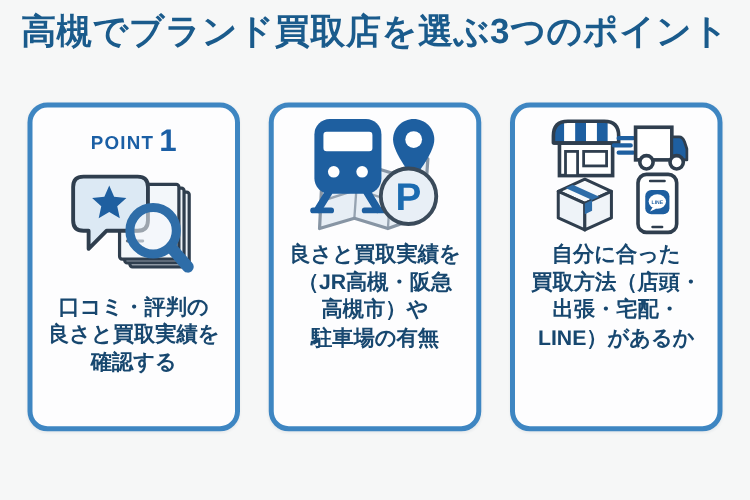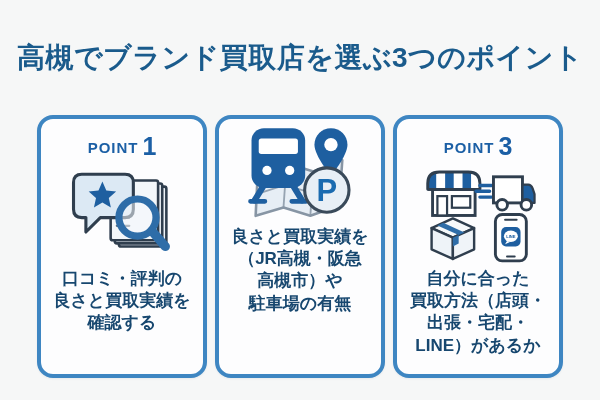--- a/index.html
+++ b/index.html
@@ -8,26 +8,26 @@
     --icon-blue:#1e5fa0; --icon-midblue:#2e6da8; --icon-light:#e7eef5; --icon-outline:#2f3e4e;
   }
   html,body{margin:0;padding:0;}
   body{
     width:600px;height:400px;overflow:hidden;
     background:var(--bg);
     font-family:"Liberation Sans","DejaVu Sans",sans-serif;
   }
   .page{width:600px;height:400px;position:relative;}
   .title{
-    margin:0;padding-top:41px;text-align:center;
+    margin:0;padding-top:8px;text-align:center;
     font-size:28px;font-weight:800;color:var(--title-color);
     letter-spacing:0.5px;line-height:1.2;
   }
   .cards{
-    display:flex;justify-content:center;gap:8px;margin-top:40px;
+    display:flex;justify-content:center;gap:23px;margin-top:40px;
   }
   .card{
     width:170px;height:263px;box-sizing:border-box;
     background:var(--card-bg);
     border:4px solid var(--card-border);
     border-radius:16px;
     text-align:center;
     box-shadow:0 1px 2px rgba(60,90,120,0.08);
   }
   .point-header{margin-top:13px;color:var(--point-color);font-weight:800;}
@@ -105,23 +105,20 @@
           </g>
         </svg>
       </div>
       <div class="card-text">良さと買取実績を
 （JR高槻・阪急
 高槻市）や
 駐車場の有無</div>
     </div>
 
     <div class="card">
-      <div class="point-header">
-        <span class="point-word">POINT</span><span class="point-num">3</span>
-      </div>
       <div class="icon-wrap">
         <svg viewBox="0 0 120 100" width="116" height="97" aria-hidden="true">
           <defs>
             <clipPath id="awn">
                 <path d="M8 24 V18 Q8 6 20 6 H50 Q62 6 62 18 V24 Z"></path>
               </clipPath>
           </defs>
           <g>
             <rect x="13" y="24" width="44" height="27" fill="#ffffff" stroke="var(--icon-outline)" stroke-width="3"></rect>
             <rect x="18" y="31" width="10" height="20" fill="#ffffff" stroke="var(--icon-outline)" stroke-width="2.3"></rect>

